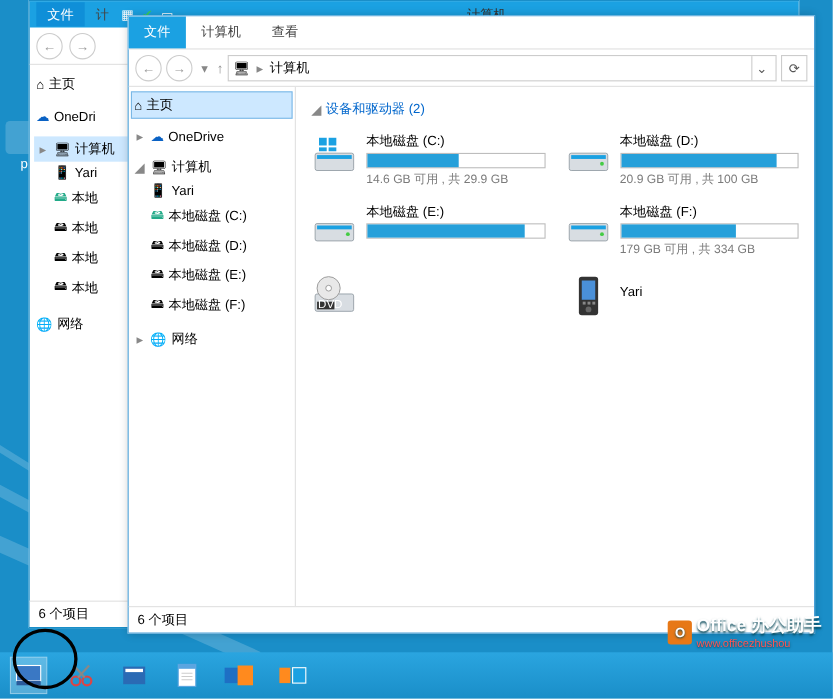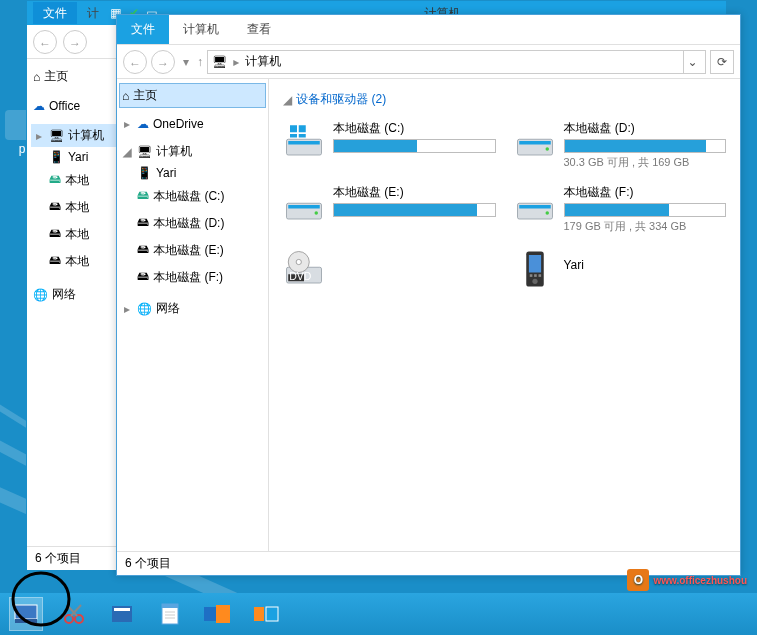--- a/index.html
+++ b/index.html
@@ -43,21 +43,21 @@
 .prog-fill { height: 100%; background: #26a0da; }
 .drive-free { color: #7a7a7a; font-size: 11px; }
 .win-front .status { height: 24px; border-top: 1px solid #e0e0e0; display: flex; align-items: center; padding: 0 8px; }
 
 
 .taskbar { position: absolute; left: 0; right: 0; bottom: 0; height: 42px; background: linear-gradient(#2aa5e0,#1a8ec8); display: flex; align-items: center; padding: 0 10px; gap: 16px; }
 .task-ico { width: 32px; height: 32px; display: flex; align-items: center; justify-content: center; }
 .task-ico.active { background: rgba(255,255,255,0.25); outline: 1px solid rgba(255,255,255,0.5); }
 .watermark { position: absolute; right: 10px; bottom: 44px; color: #fff; font-weight: bold; text-shadow: 0 1px 2px #045; display:flex; align-items:center; gap:4px;}
 .watermark .o { width:22px;height:22px;background:#e77817;border-radius:3px;display:flex;align-items:center;justify-content:center;color:#fff;font-weight:bold;}
-.watermark .sub { color:#f55; font-size:10px; font-weight:bold; display:block;text-align:center;}
+.watermark .sub { color:#f55; font-size:10px; font-weight:normal; display:block;}
 svg { display:block; }
 
 
 .desk-ico { position:absolute; width:40px; text-align:center; color:#fff; font-size:11px; }
 
 
 .bg-lines { position:absolute; inset:0; }
 .bg-lines div { position:absolute; background:rgba(255,255,255,0.18); transform-origin:left center; }
 </style>
 </head>
@@ -90,21 +90,21 @@
     <div class="nav-btn">→</div>
   </div>
   <div class="tree">
     <div class="tree-item">
       <span>⌂</span>
       <span>主页</span>
     </div>
     <div style="height:8px"></div>
     <div class="tree-item">
       <span style="color:#0a62c4">☁</span>
-      <span>Office</span>
+      <span>OneDri</span>
     </div>
     <div style="height:8px"></div>
     <div class="tree-item sel">
       <span class="exp">▸</span>
       <span>🖥</span>
       <span>计算机</span>
     </div>
     <div class="tree-item tree-indent1">
       <span>📱</span>
       <span>Yari</span>
@@ -216,35 +216,36 @@
               <rect x="8" y="6" width="8" height="8" fill="#1ba1e2"></rect>
               <rect x="18" y="6" width="8" height="8" fill="#1ba1e2"></rect>
               <rect x="8" y="16" width="8" height="4" fill="#1ba1e2"></rect>
               <rect x="18" y="16" width="8" height="4" fill="#1ba1e2"></rect>
             </svg>
           <div class="drive-info">
             <div class="drive-name">本地磁盘 (C:)</div>
             <div class="prog">
                 <div class="prog-fill" style="width:52%"></div>
               </div>
+            <div class="drive-free">14.6 GB 可用 , 共 29.9 GB</div>
           </div>
         </div>
 
         <div class="drive">
           <svg class="drive-ico" viewBox="0 0 48 48">
               <rect x="4" y="22" width="40" height="18" rx="2" fill="#d8dde2" stroke="#9aa3ab"></rect>
               <rect x="6" y="24" width="36" height="4" fill="#1ba1e2"></rect>
               <circle cx="38" cy="33" r="2" fill="#4c4"></circle>
             </svg>
           <div class="drive-info">
             <div class="drive-name">本地磁盘 (D:)</div>
             <div class="prog">
                 <div class="prog-fill" style="width:88%"></div>
               </div>
-            <div class="drive-free">30.3 GB 可用 , 共 169 GB</div>
+            <div class="drive-free">20.9 GB 可用 , 共 100 GB</div>
           </div>
         </div>
 
         <div class="drive">
           <svg class="drive-ico" viewBox="0 0 48 48">
               <rect x="4" y="22" width="40" height="18" rx="2" fill="#d8dde2" stroke="#9aa3ab"></rect>
               <rect x="6" y="24" width="36" height="4" fill="#1ba1e2"></rect>
               <circle cx="38" cy="33" r="2" fill="#4c4"></circle>
             </svg>
           <div class="drive-info">
@@ -297,20 +298,21 @@
     </div>
   </div>
   <div class="status">
     <span>6 个项目</span>
   </div>
 </div>
 
 <div class="watermark">
   <span class="o">O</span>
   <span>
+    <span style="font-size:16px">Office 办公助手</span>
     <span class="sub">www.officezhushou</span>
   </span>
 </div>
 
 <div class="taskbar">
   <div class="task-ico active">
     <svg width="26" height="22" viewBox="0 0 26 22">
         <rect x="2" y="2" width="22" height="14" fill="#3a78c4" stroke="#fff"></rect>
         <rect x="2" y="16" width="22" height="4" fill="#2a5a9a"></rect>
       </svg>

